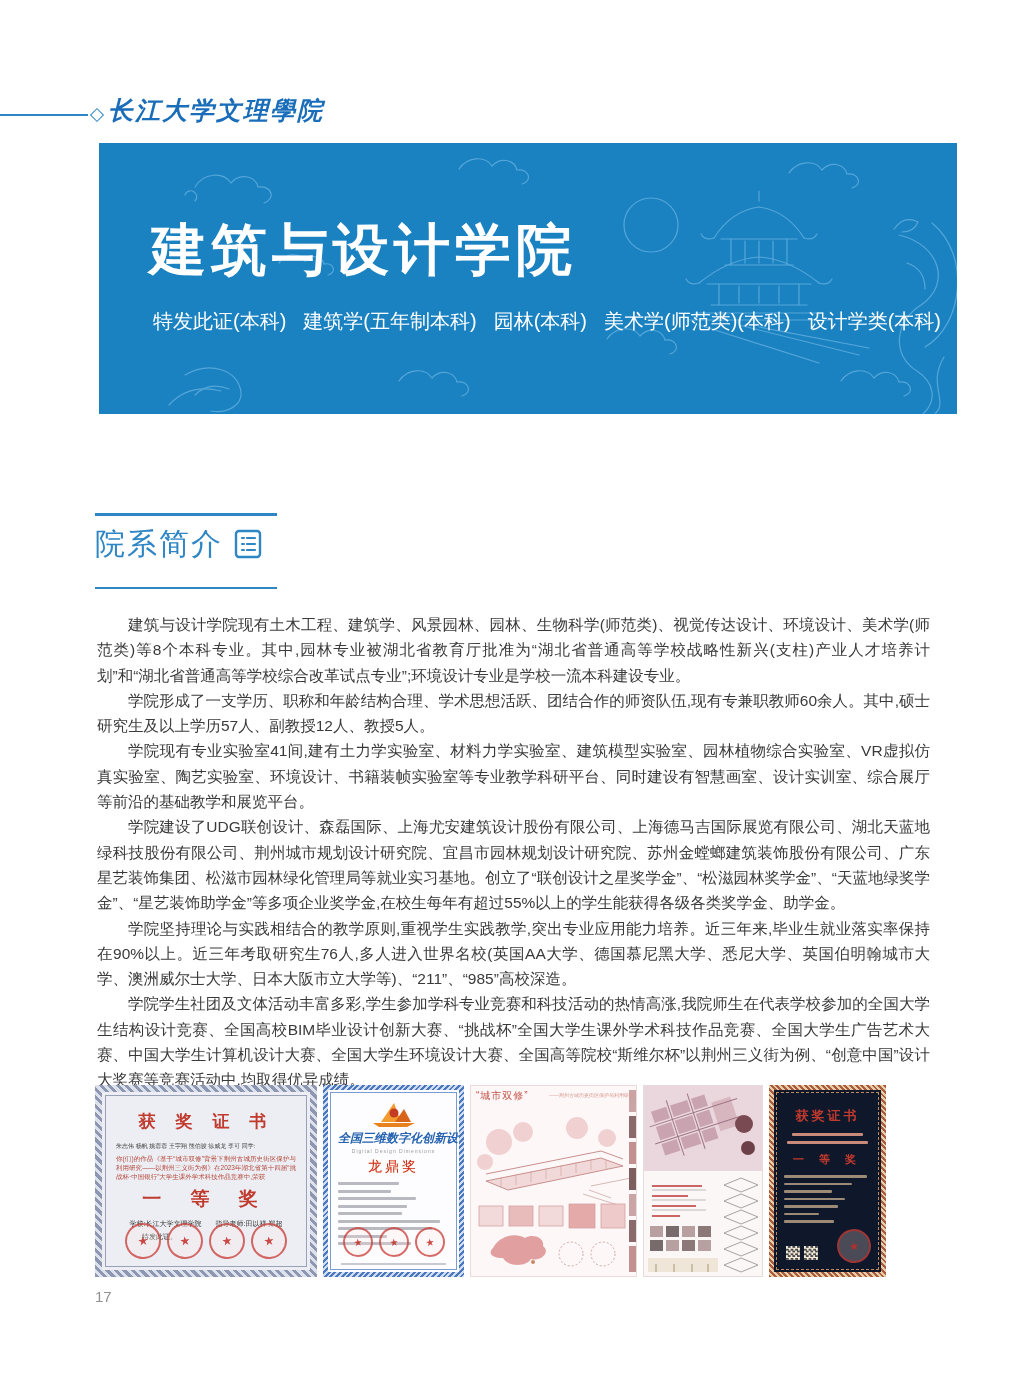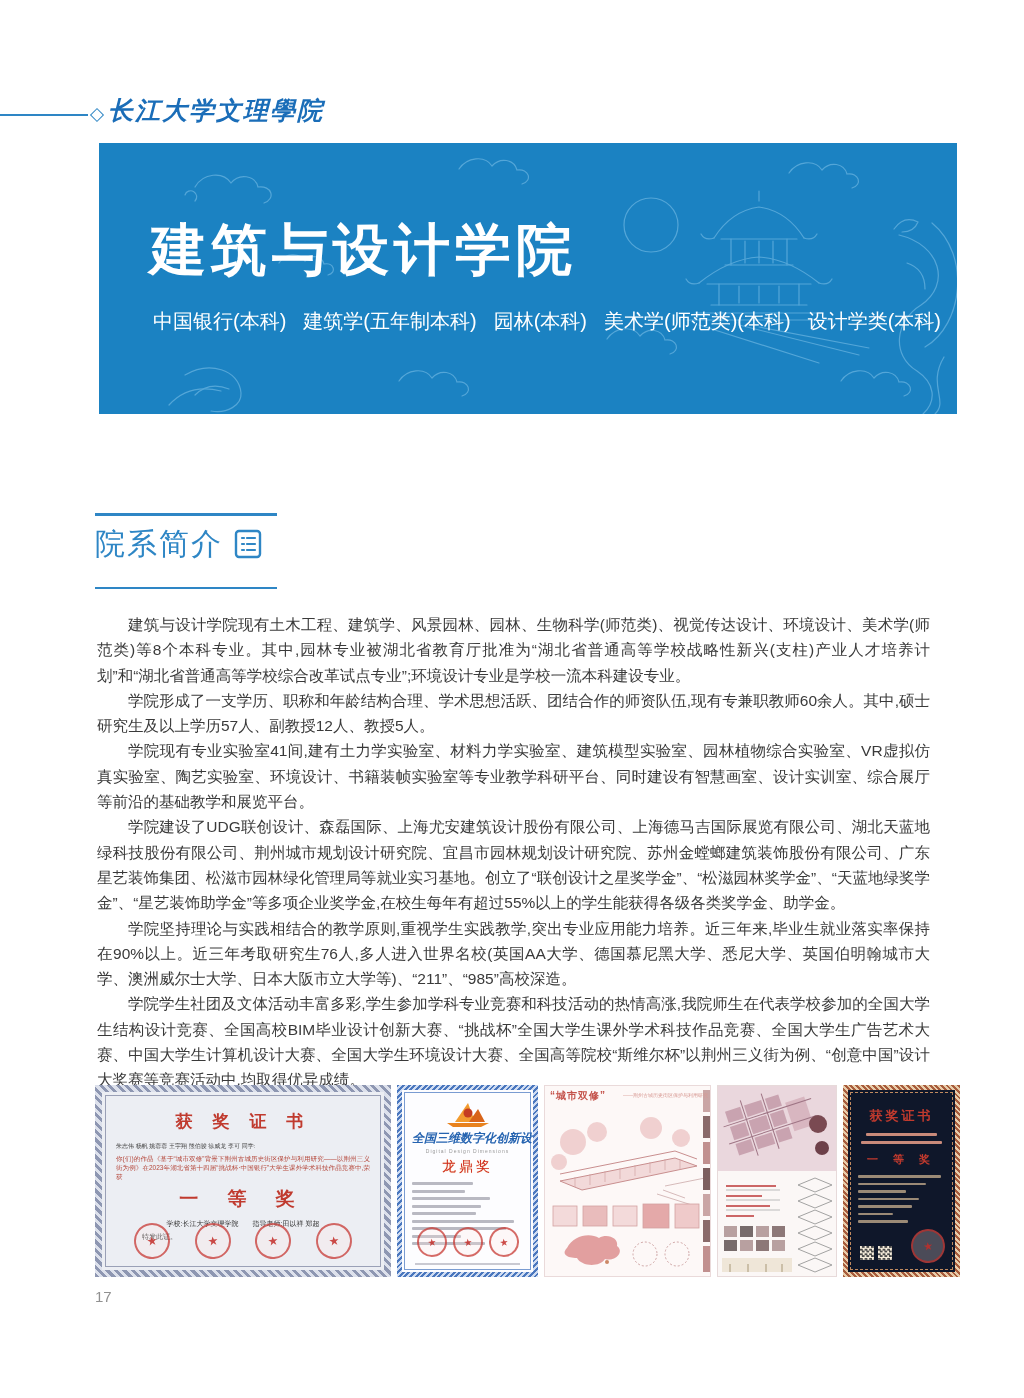--- a/index.html
+++ b/index.html
@@ -31,21 +31,21 @@
   
   .intro{position:absolute;left:97px;top:612px;width:833px;color:#3a3a3a;font-size:15.5px;
         line-height:25.3px;text-align:justify;}
   .intro p{margin:0;text-indent:2em;}
 
   
   .gallery{position:absolute;left:95px;top:1085px;display:flex;gap:6px;align-items:stretch;height:192px;}
   .g-item{position:relative;overflow:hidden;flex:none;}
 
   
-  .cert1{width:296px;background:#eceef3;border:7px solid #9aa3bd;
+  .cert1{width:222px;background:#eceef3;border:7px solid #9aa3bd;
         border-image:repeating-linear-gradient(45deg,#8e97b2 0 3px,#dde1ec 3px 6px) 7;box-sizing:border-box;}
   .cert1 .inner{position:absolute;inset:3px;border:1px solid #9aa0b6;padding:8px 10px;box-sizing:border-box;}
   .cert1 .t{color:#c03a2e;font-family:"DejaVu Serif",serif;font-weight:bold;font-size:17px;
         letter-spacing:7px;text-align:center;margin-top:6px;}
   .cert1 .names{font-size:6px;color:#444;margin-top:9px;line-height:9px;}
   .cert1 .body{font-size:6.5px;color:#b5483c;line-height:9px;margin-top:3px;text-align:justify;}
   .cert1 .award{color:#c03a2e;font-weight:bold;font-size:19px;letter-spacing:12px;text-align:center;margin-top:5px;}
   .cert1 .foot{display:flex;gap:14px;justify-content:center;font-size:7px;color:#333;margin-top:7px;}
   .cert1 .note{font-size:7px;color:#333;margin-top:3px;margin-left:26px;}
   .cert1 .stamps{position:absolute;left:0;right:0;bottom:7px;display:flex;justify-content:space-around;padding:0 16px;}
@@ -64,21 +64,21 @@
   .cert2 .award{color:#cf2a1e;font-weight:normal;font-size:14px;text-align:center;letter-spacing:3px;margin-top:4px;
         text-shadow:0 0 1px #f8d8a0;}
   .cert2 .rows{margin-top:6px;display:flex;flex-direction:column;gap:4.5px;}
   .cert2 .bar{height:3px;background:#b9b9c2;border-radius:1px;}
   .cert2 .stamps{position:absolute;left:0;right:0;bottom:12px;display:flex;justify-content:center;gap:6px;}
   .cert2 .stamp{width:26px;height:26px;font-size:10px;}
   .cert2 .baseline{position:absolute;left:10px;right:10px;bottom:4px;height:2.5px;background:#c9c9d2;}
 
   
   .poster1{width:167px;background:#fdf8f7;border:1px solid #eadada;box-sizing:border-box;}
-  .poster1 .t{position:absolute;left:5px;top:3px;color:#c4524a;font-weight:bold;font-size:10px;letter-spacing:1px;}
+  .poster1 .t{position:absolute;left:5px;top:3px;color:#c4524a;font-weight:normal;font-size:10px;letter-spacing:1px;}
   .poster1 .t2{position:absolute;left:78px;top:6px;color:#d89a94;font-size:5px;}
 
   
   .poster2{width:120px;background:#fbf7f6;border:1px solid #e7dada;box-sizing:border-box;}
 
   
   .cert3{width:117px;background:#0f172a;border:5px solid #b5714f;
         border-image:repeating-linear-gradient(45deg,#a85c3c 0 2px,#e8cdaa 2px 4px) 5;box-sizing:border-box;}
   .cert3 .inner{position:absolute;inset:2px;border:1px dashed #c08a5f;padding:8px 7px;box-sizing:border-box;}
   .cert3 .t{color:#c03a2e;font-family:"DejaVu Serif",serif;font-weight:bold;font-size:13px;
@@ -139,21 +139,21 @@
         <path d="M360 26 c8 -12 26 -14 33 -3 c8 -9 22 -7 25 4 c12 -2 16 11 5 14"></path>
         <path d="M690 30 c8 -12 26 -14 33 -3 c8 -9 22 -7 25 4 c12 -2 16 11 5 14"></path>
         <path d="M508 196 c8 -12 26 -14 33 -3 c8 -9 22 -7 25 4 c12 -2 16 11 5 14"></path>
         <path d="M300 238 c8 -12 26 -14 33 -3 c8 -9 22 -7 25 4 c12 -2 16 11 5 14"></path>
         <path d="M742 238 c8 -12 26 -14 33 -3 c8 -9 22 -7 25 4 c12 -2 16 11 5 14"></path>
         <path d="M180 120 c6 -10 20 -11 26 -2 c6 -7 17 -5 19 3 c10 -2 13 9 4 11"></path>
       </g>
     </svg>
     <div class="banner-title">建筑与设计学院</div>
     <div class="banner-majors">
-      <span>中国银行(本科)</span>
+      <span>特发此证(本科)</span>
       <span>建筑学(五年制本科)</span>
       <span>园林(本科)</span>
       <span>美术学(师范类)(本科)</span>
       <span>设计学类(本科)</span>
     </div>
   </div>
 
   <div class="sec">
     <div class="rule"></div>
     <div class="row">

